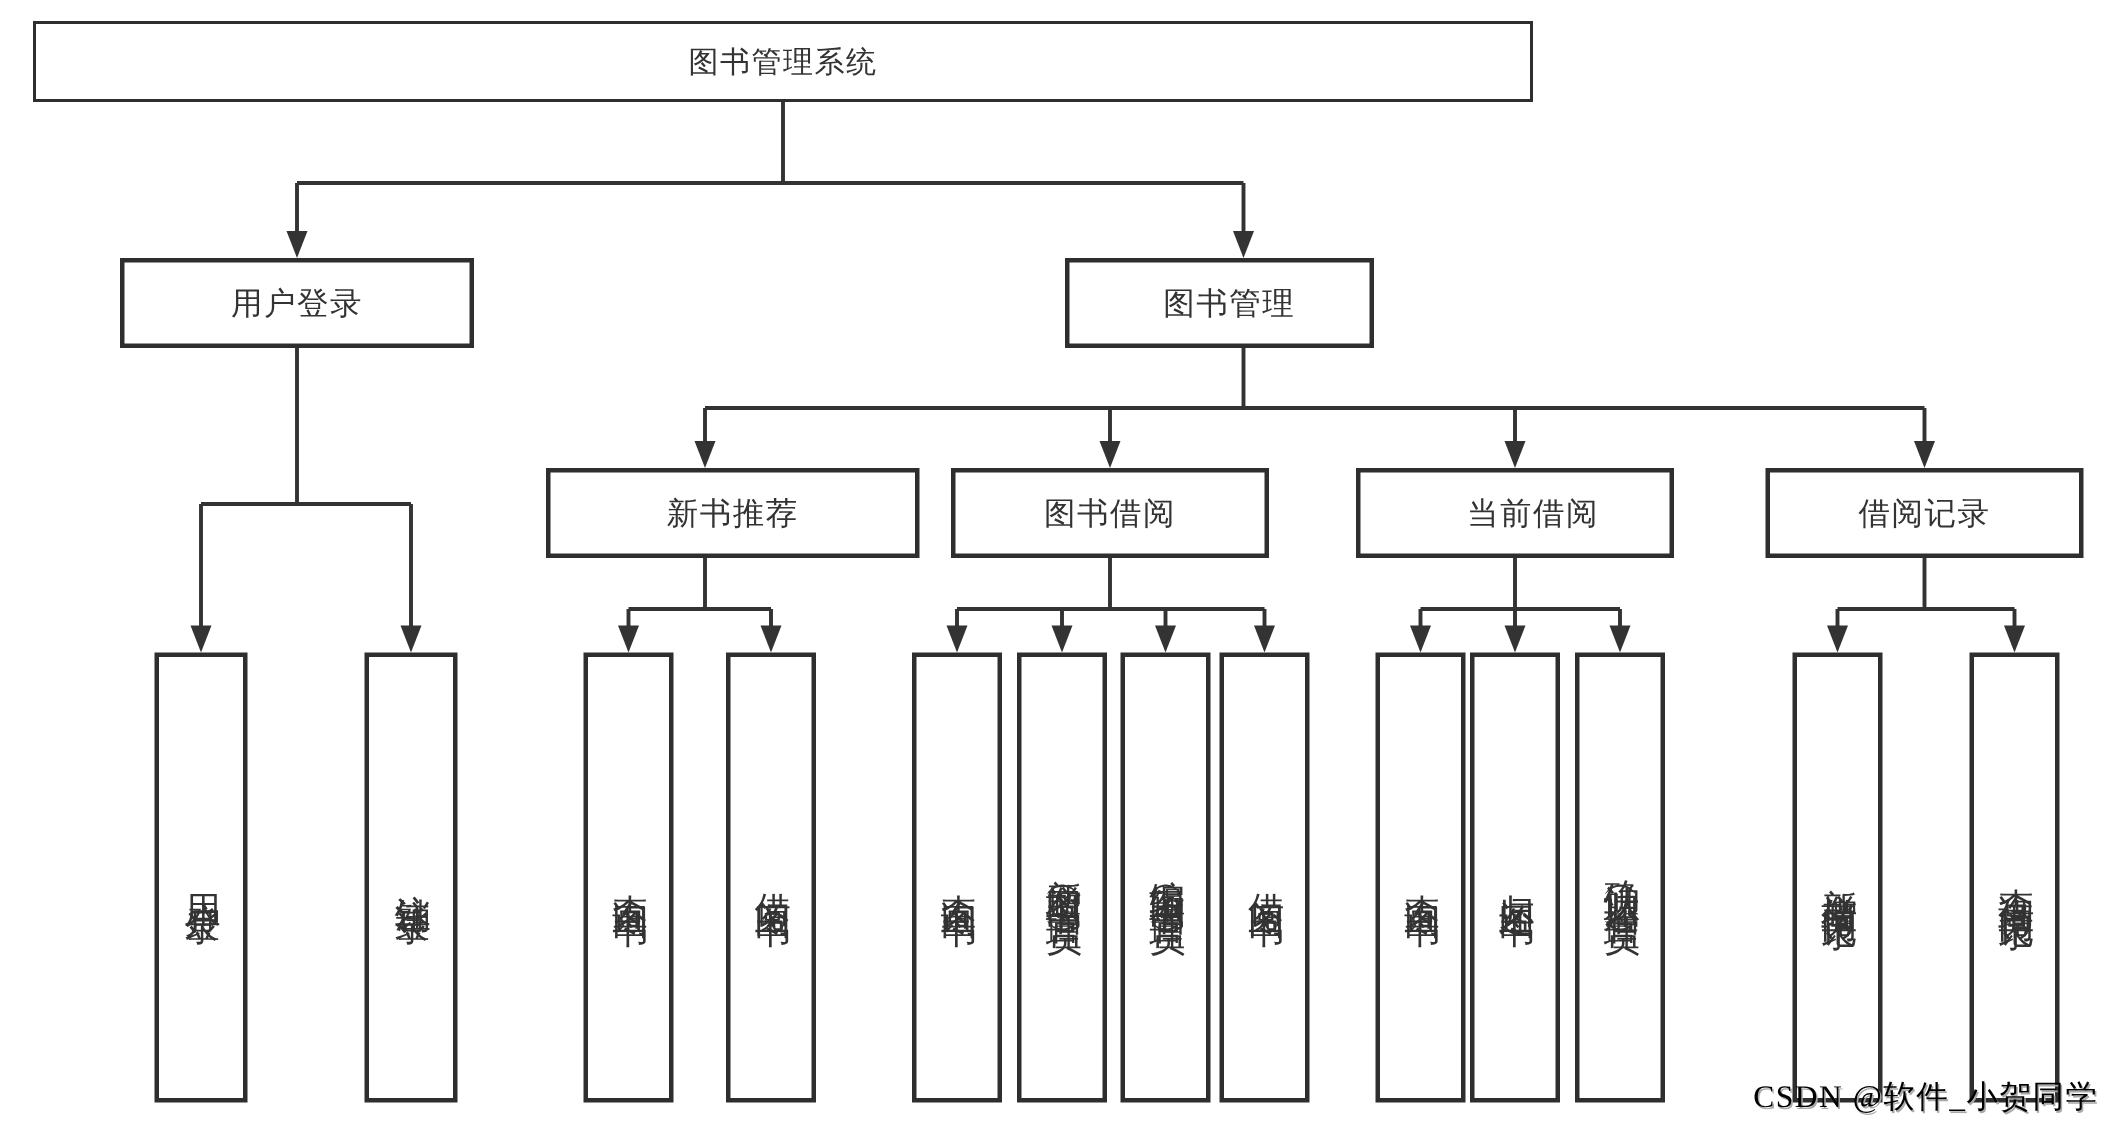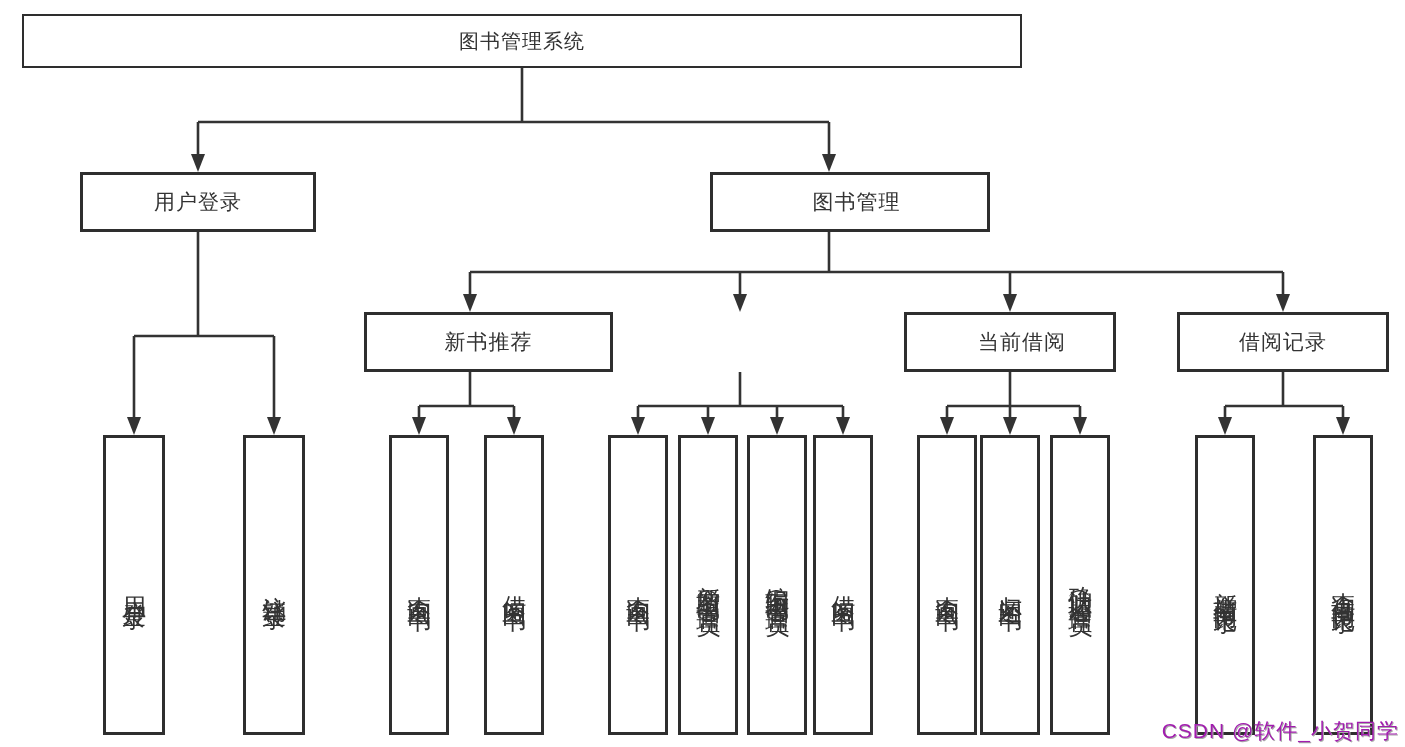--- a/index.html
+++ b/index.html
@@ -8,20 +8,21 @@
     background: #ffffff;
     font-family: "Liberation Sans", "DejaVu Sans", sans-serif;
   }
   .canvas {
     position: relative;
     width: 1405px;
     height: 747px;
     background: #ffffff;
     overflow: hidden;
     color: #333333;
+    font-family: Liberation Serif, serif;
   }
   .connectors {
     position: absolute;
     left: 0; top: 0;
     width: 1405px; height: 747px;
     pointer-events: none;
   }
   .connectors path.lines {
     fill: none;
     stroke: #333333;
@@ -60,21 +61,21 @@
   .box.leaf .vtext {
     writing-mode: vertical-rl;
     text-orientation: mixed;
     letter-spacing: 4px;
     line-height: 1.1;
     white-space: nowrap;
   }
   
   #n-root   { left: 22px;   top: 14px;  width: 1000px; height: 54px; }
   #n-ulogin { left: 80px;   top: 172px; width: 236px;  height: 60px; }
-  #n-bmgmt  { left: 710px;  top: 172px; width: 280px;  height: 60px; padding-left: 13px; }
+  #n-bmgmt  { left: 710px;  top: 172px; width: 206px;  height: 60px; padding-left: 13px; }
   #n-rec    { left: 364px;  top: 312px; width: 249px;  height: 60px; }
   #n-bb     { left: 634px;  top: 312px; width: 212px;  height: 60px; }
   #n-cb     { left: 904px;  top: 312px; width: 212px;  height: 60px; padding-left: 24px; }
   #n-br     { left: 1177px; top: 312px; width: 212px;  height: 60px; }
   #l-ul1 { left: 103px;  width: 62px; }
   #l-ul2 { left: 243px;  width: 62px; }
   #l-rec1 { left: 389px; }
   #l-rec2 { left: 484px; }
   #l-bb1 { left: 608px; }
   #l-bb2 { left: 678px; }
@@ -83,21 +84,21 @@
   #l-cb1 { left: 917px; }
   #l-cb2 { left: 980px; }
   #l-cb3 { left: 1050px; }
   #l-br1 { left: 1195px; }
   #l-br2 { left: 1313px; }
   .watermark {
     position: absolute;
     right: 6px;
     bottom: 2px;
     font-size: 21px;
-    color: #a21caf;
+    color: #000000;
     text-shadow: 1px 1px 0 #a9a9a9;
     letter-spacing: 1px;
     white-space: nowrap;
   }
 </style>
 </head>
 <body>
 
 <div class="canvas">
 
@@ -138,20 +139,23 @@
   <div id="n-ulogin" class="box lvl">
     <span>用户登录</span>
   </div>
   <div id="n-bmgmt" class="box lvl">
     <span>图书管理</span>
   </div>
 
   <div id="n-rec" class="box lvl">
     <span>新书推荐</span>
   </div>
+  <div id="n-bb" class="box lvl">
+    <span>图书借阅</span>
+  </div>
   <div id="n-cb" class="box lvl">
     <span>当前借阅</span>
   </div>
   <div id="n-br" class="box lvl">
     <span>借阅记录</span>
   </div>
 
   <div id="l-ul1" class="box leaf">
     <span class="vtext">用户登录</span>
   </div>

